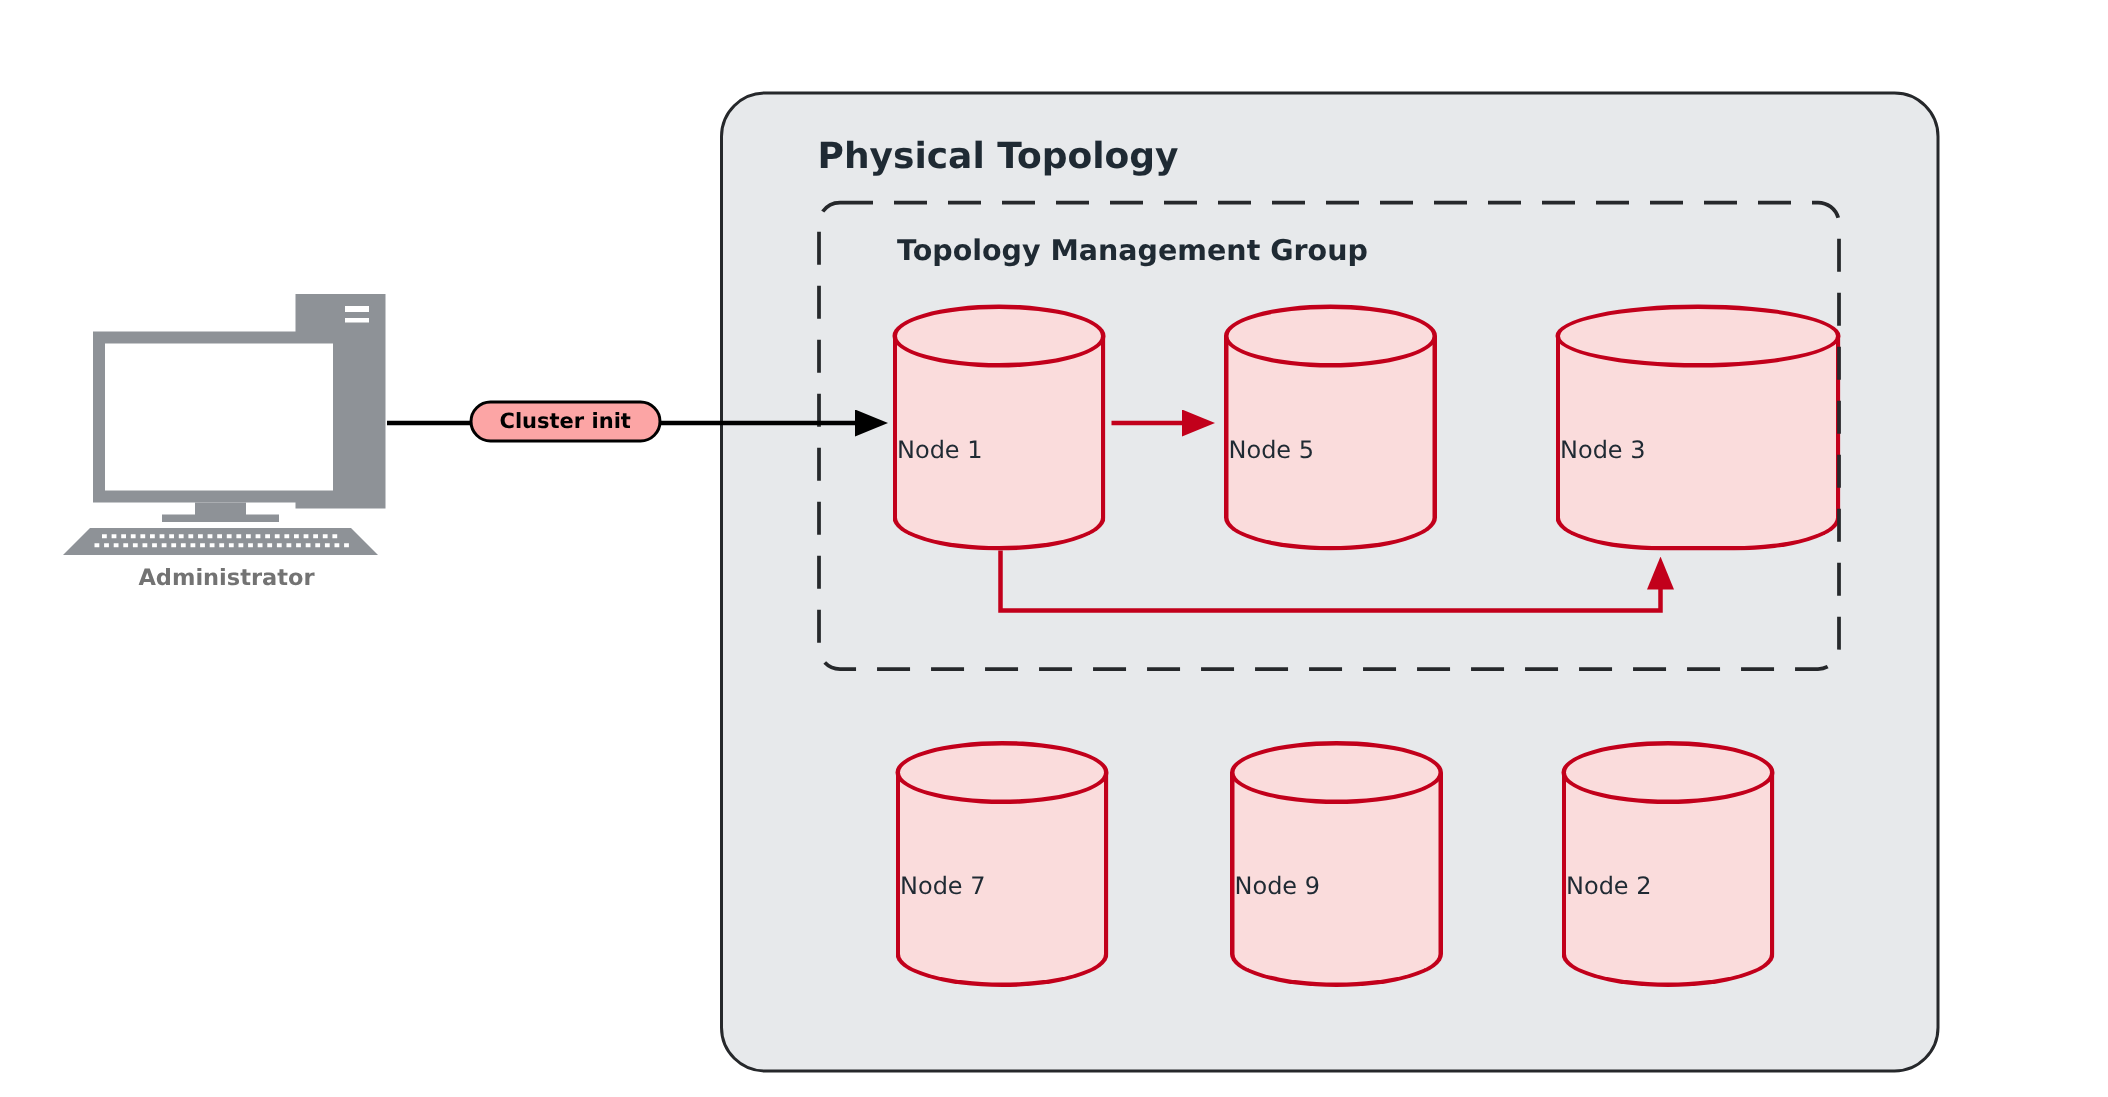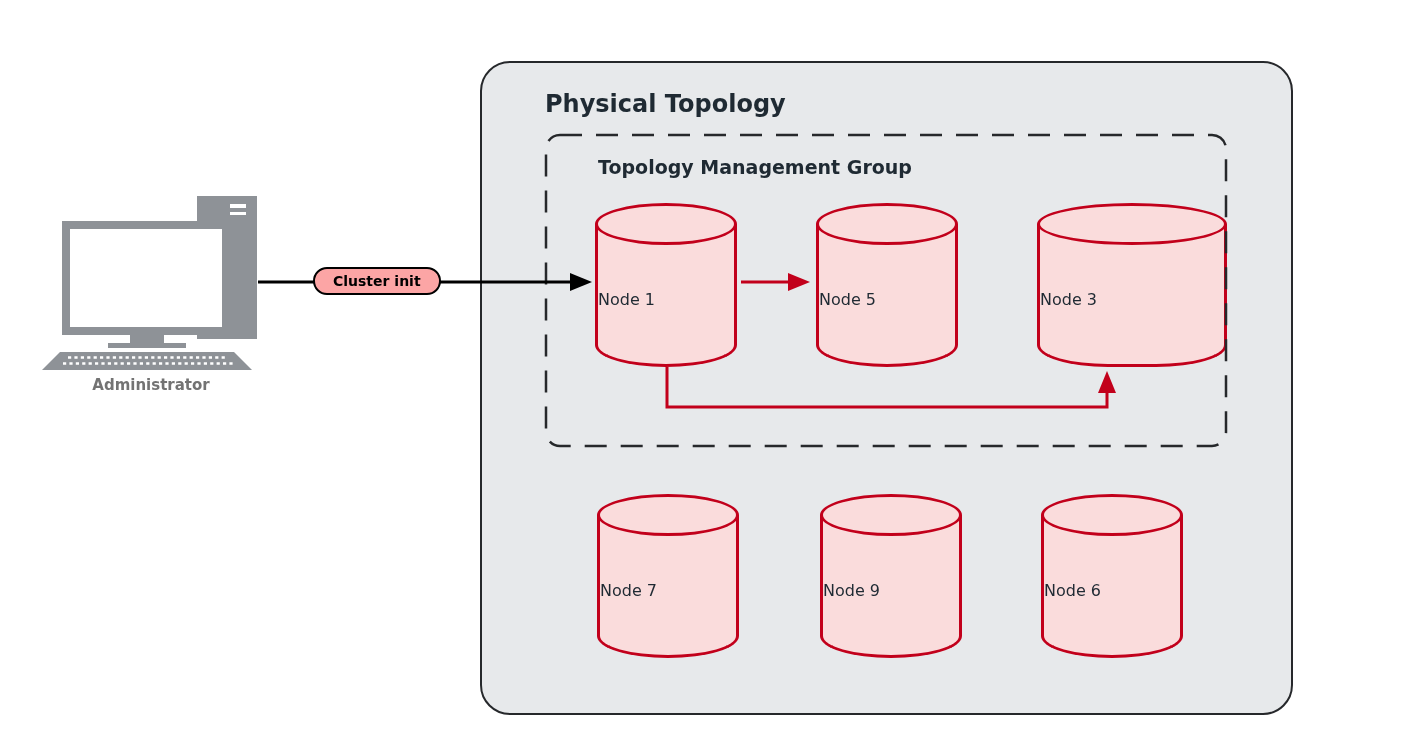--- a/index.html
+++ b/index.html
@@ -168,21 +168,21 @@
 
   <div class="cylinder pos-n5">
     <div class="cyl-body">
       <span class="cyl-label">Node 9</span>
     </div>
     <div class="cyl-top"></div>
   </div>
 
   <div class="cylinder pos-n6">
     <div class="cyl-body">
-      <span class="cyl-label">Node 6</span>
+      <span class="cyl-label">Node 2</span>
     </div>
     <div class="cyl-top"></div>
   </div>
 
   <svg class="actor-icon" width="218" height="178" viewBox="0 0 218 178">
 
     <rect class="gray-part" x="155" y="2" width="60" height="143"></rect>
     <rect x="188" y="10" width="16" height="4" fill="#ffffff"></rect>
     <rect x="188" y="18" width="16" height="3" fill="#ffffff"></rect>
 

